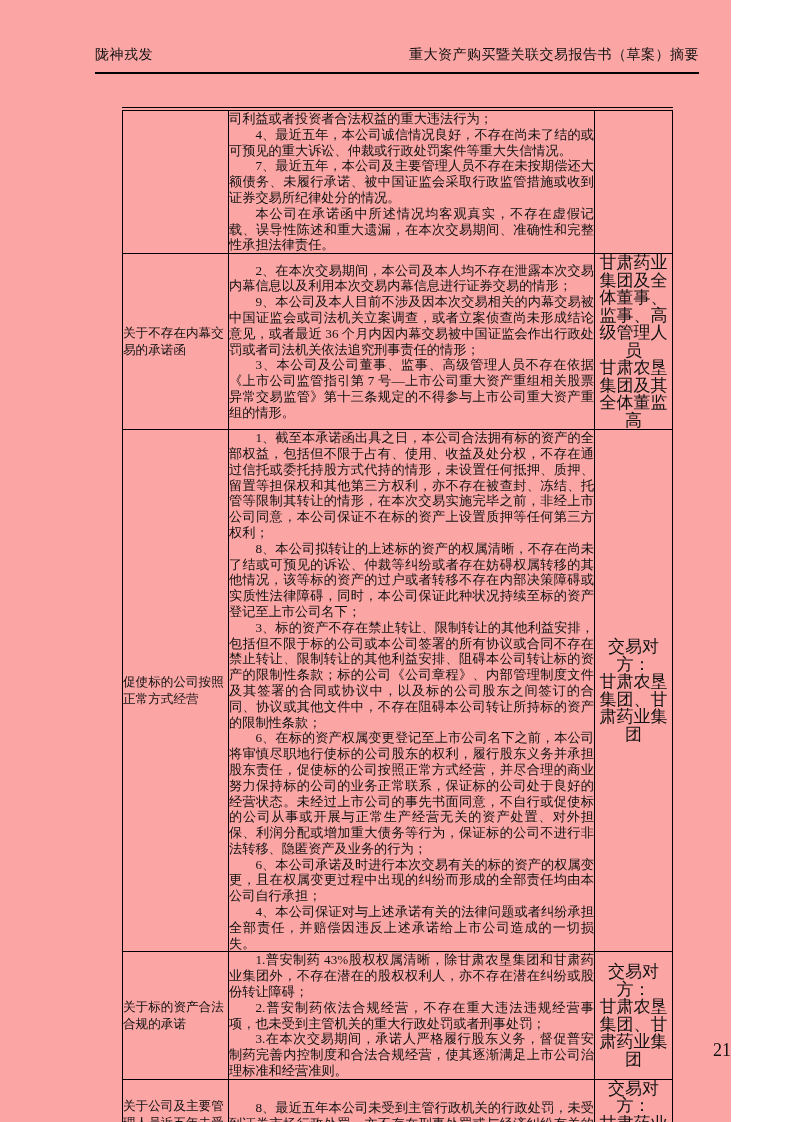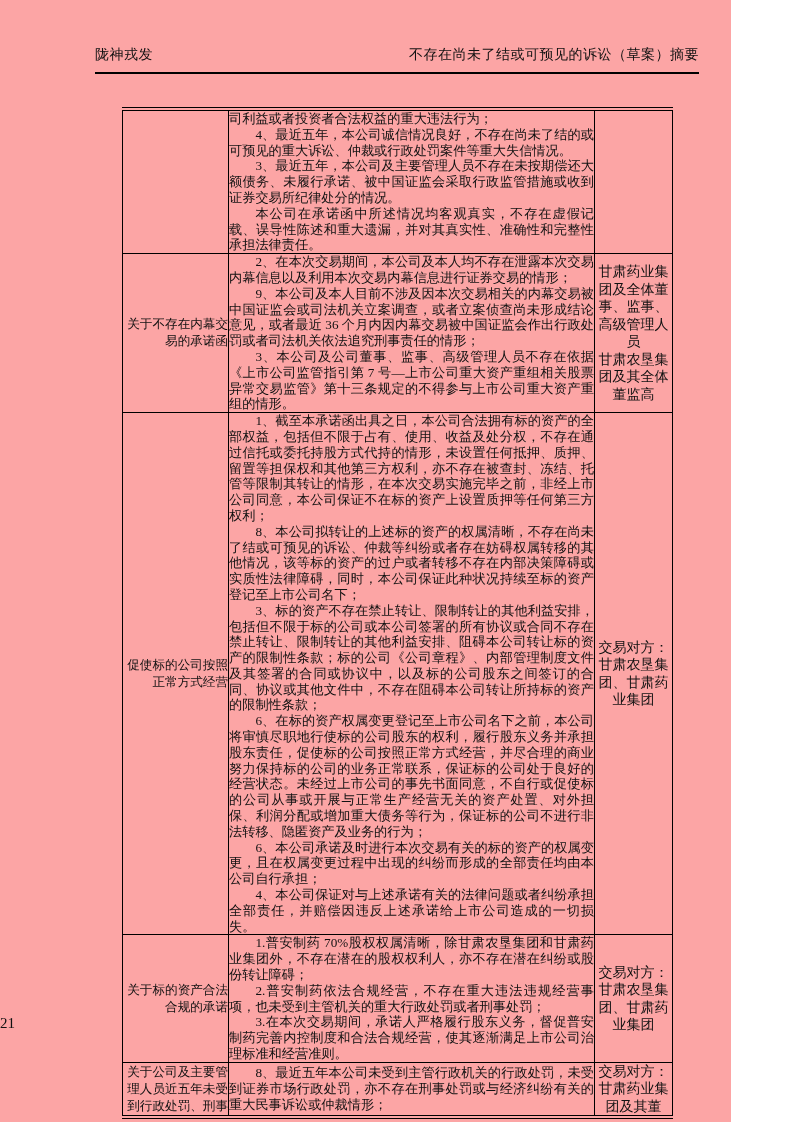--- a/index.html
+++ b/index.html
@@ -19,61 +19,61 @@
     border-collapse:collapse; table-layout:fixed;
     border-top:4px double #000; border-bottom:4px double #000;
   }
   .doc-table td { border:1px solid #000; padding:0; vertical-align:middle; }
   tr.r1 { height:141px; }
   tr.r2 { height:140px; }
   tr.r3 { height:474px; }
   tr.r4 { height:120px; }
   tr.r5 { height:53px;padding-left:12px; }
   .cell-label {
-    text-align:right; font-size:12.6px; line-height:17px; padding:2px;
+    text-align:left; font-size:12.6px; line-height:17px; padding:2px;
   }
   .cell-content {
     vertical-align:top; padding:2px 6px 2px 8px;
     font-size:13.2px; line-height:15.8px; text-align:justify;
   }
   .cell-content p { margin:0; text-indent:2em; }
   .cell-content p.cont { text-indent:0; }
   .cell-party {
-    text-align:center; font-size:14px; line-height:17.5px; padding:2px;
+    text-align:center; font-size:17px; line-height:17.5px; padding:2px;
   }
   .page-number {
-    position:absolute; left:0; top:1015px; width:100%;
-    text-align:left; font-size:15px;
+    position:absolute; left:0; top:1040px; width:100%;
+    text-align:right; font-size:18px;
   }
 </style>
 </head>
 <body>
 
 <div class="page">
 
   <div class="header">
     <span>陇神戎发</span>
-    <span>不存在尚未了结或可预见的诉讼（草案）摘要</span>
+    <span>重大资产购买暨关联交易报告书（草案）摘要</span>
   </div>
 
   <table class="doc-table">
     <colgroup>
       <col style="width:106px">
       <col style="width:366px">
       <col style="width:78px">
     </colgroup>
 
     <tbody>
         <tr class="r1">
       <td class="cell-label"></td>
       <td class="cell-content">
         <p class="cont">司利益或者投资者合法权益的重大违法行为；</p>
         <p>4、最近五年，本公司诚信情况良好，不存在尚未了结的或可预见的重大诉讼、仲裁或行政处罚案件等重大失信情况。</p>
-        <p>3、最近五年，本公司及主要管理人员不存在未按期偿还大额债务、未履行承诺、被中国证监会采取行政监管措施或收到证券交易所纪律处分的情况。</p>
-        <p>本公司在承诺函中所述情况均客观真实，不存在虚假记载、误导性陈述和重大遗漏，并对其真实性、准确性和完整性承担法律责任。</p>
+        <p>7、最近五年，本公司及主要管理人员不存在未按期偿还大额债务、未履行承诺、被中国证监会采取行政监管措施或收到证券交易所纪律处分的情况。</p>
+        <p>本公司在承诺函中所述情况均客观真实，不存在虚假记载、误导性陈述和重大遗漏，在本次交易期间、准确性和完整性承担法律责任。</p>
       </td>
       <td class="cell-party"></td>
     </tr>
 
     <tr class="r2">
       <td class="cell-label">关于不存在内幕交易的承诺函</td>
       <td class="cell-content">
         <p>2、在本次交易期间，本公司及本人均不存在泄露本次交易内幕信息以及利用本次交易内幕信息进行证券交易的情形；</p>
         <p>9、本公司及本人目前不涉及因本次交易相关的内幕交易被中国证监会或司法机关立案调查，或者立案侦查尚未形成结论意见，或者最近 36 个月内因内幕交易被中国证监会作出行政处罚或者司法机关依法追究刑事责任的情形；</p>
         <p>3、本公司及公司董事、监事、高级管理人员不存在依据《上市公司监管指引第 7 号—上市公司重大资产重组相关股票异常交易监管》第十三条规定的不得参与上市公司重大资产重组的情形。</p>
@@ -96,21 +96,21 @@
       </td>
       <td class="cell-party">
         <div>交易对方：</div>
         <div>甘肃农垦集团、甘肃药业集团</div>
       </td>
     </tr>
 
     <tr class="r4">
       <td class="cell-label">关于标的资产合法合规的承诺</td>
       <td class="cell-content">
-        <p>1.普安制药 70%股权权属清晰，除甘肃农垦集团和甘肃药业集团外，不存在潜在的股权权利人，亦不存在潜在纠纷或股份转让障碍；</p>
+        <p>1.普安制药 43%股权权属清晰，除甘肃农垦集团和甘肃药业集团外，不存在潜在的股权权利人，亦不存在潜在纠纷或股份转让障碍；</p>
         <p>2.普安制药依法合规经营，不存在重大违法违规经营事项，也未受到主管机关的重大行政处罚或者刑事处罚；</p>
         <p>3.在本次交易期间，承诺人严格履行股东义务，督促普安制药完善内控制度和合法合规经营，使其逐渐满足上市公司治理标准和经营准则。</p>
       </td>
       <td class="cell-party">
         <div>交易对方：</div>
         <div>甘肃农垦集团、甘肃药业集团</div>
       </td>
     </tr>
 
     <tr class="r5">

